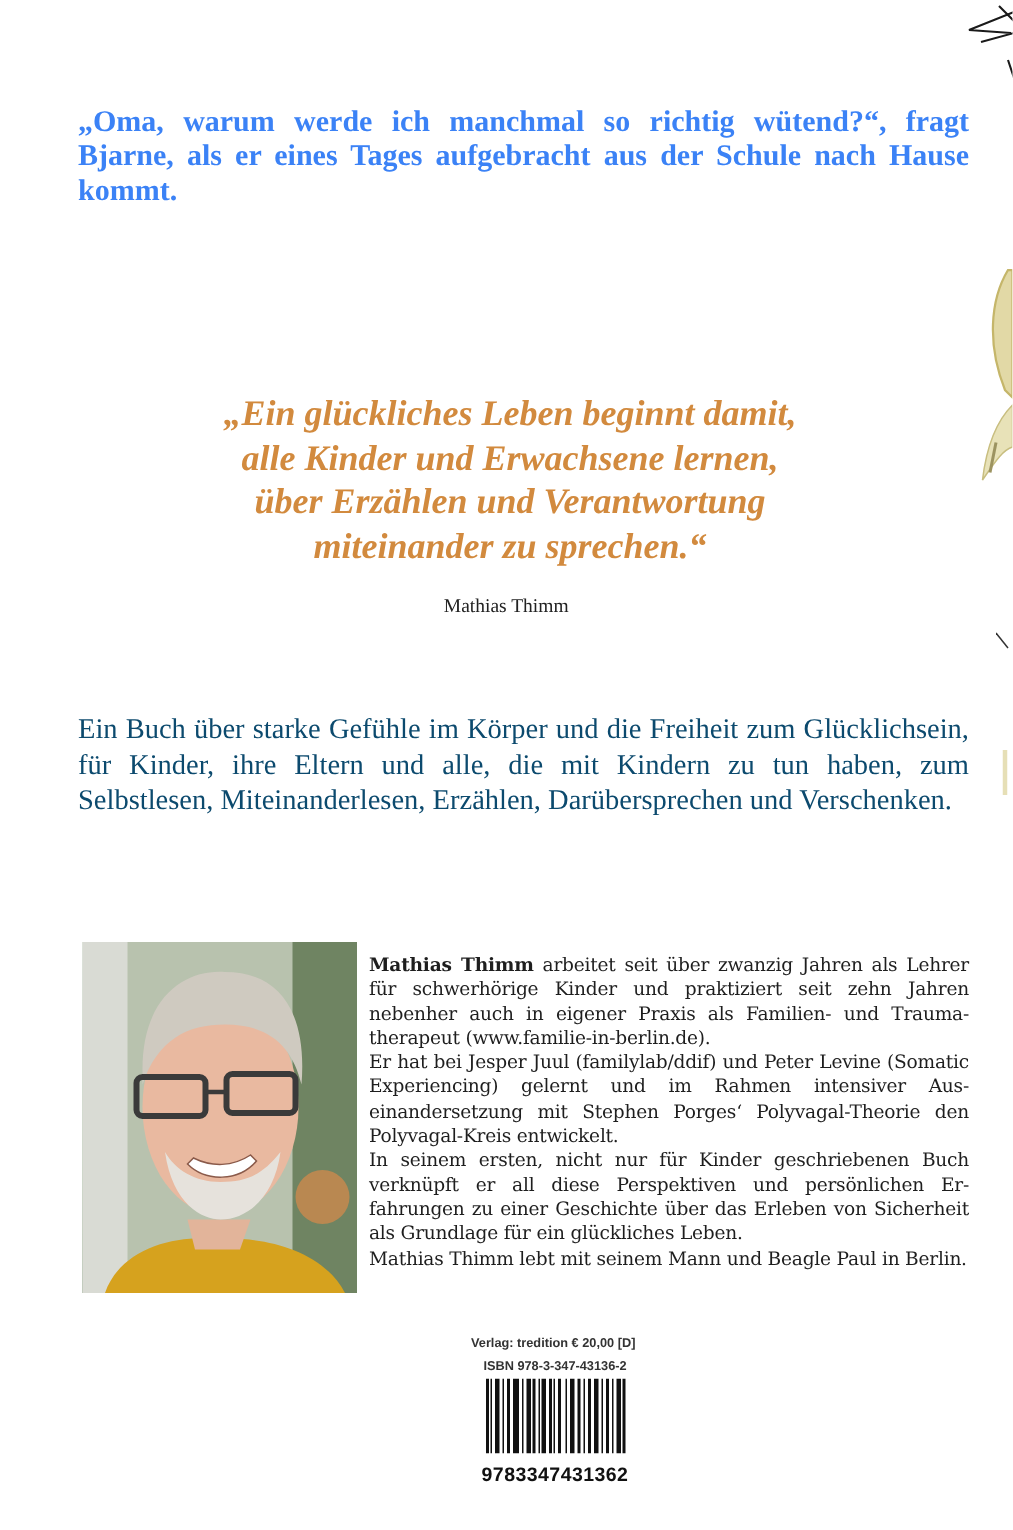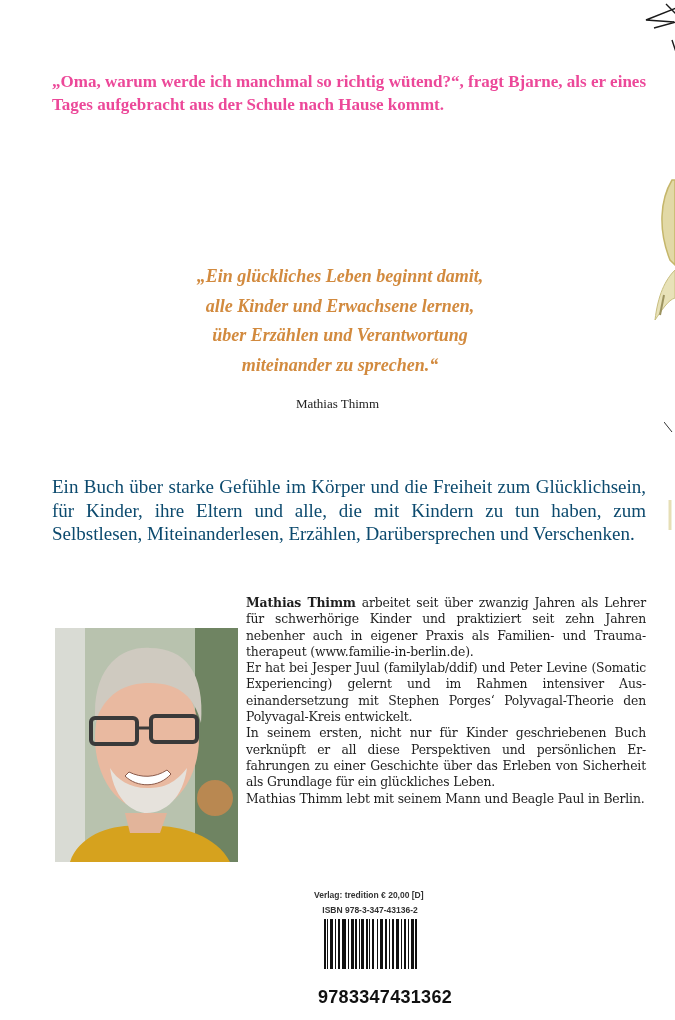--- a/index.html
+++ b/index.html
@@ -6,54 +6,54 @@
   body {
     width: 675px; height: 1020px; background: #ffffff; position: relative; overflow: hidden;
     font-family: "DejaVu Serif", serif; color: #1a1a1a;
   }
   .deco-top { position: absolute; left: 636px; top: 0; width: 40px; height: 60px; }
   .deco-leaf { position: absolute; left: 650px; top: 170px; width: 25px; height: 160px; }
   .deco-mid { position: absolute; left: 664px; top: 420px; width: 11px; height: 200px; }
 
   .intro {
     position: absolute; left: 52px; top: 70px; width: 594px;
-    font-family: "Liberation Serif", serif; font-weight: bold; font-size: 17px; line-height: 23px;
-    text-align: justify; color: #ec4899; margin: 0;
+    font-family: "Liberation Serif", serif; font-weight: bold; font-size: 20px; line-height: 23px;
+    text-align: justify; color: #3b82f6; margin: 0;
   }
   .intro p { margin: 0; }
   .quote {
     position: absolute; left: 100px; top: 262px; width: 480px; text-align: center;
     font-family: "Liberation Serif", serif; font-style: italic; font-weight: bold;
-    font-size: 18px; line-height: 29.5px; color: #d28a3e; margin: 0;
+    font-size: 24px; line-height: 29.5px; color: #d28a3e; margin: 0;
   }
   .quote-author {
     position: absolute; left: 0; width: 675px; top: 396px; text-align: center;
     font-family: "Liberation Serif", serif; font-size: 13px; color: #222;
   }
   .desc {
     position: absolute; left: 52px; top: 475px; width: 594px;
     font-family: "Liberation Serif", serif; font-size: 19px; line-height: 23.5px;
     text-align: justify; color: #0c4a6e; margin: 0;
   }
   .photo {
     position: absolute; left: 55px; top: 628px; width: 183px; height: 234px; overflow: hidden;
     background: linear-gradient(135deg, #c9cfc4 0%, #a9b7a0 35%, #7e8f73 60%, #d8c7ae 100%);
   }
   .bio {
-    position: absolute; left: 246px; top: 595px; width: 400px;
+    position: absolute; left: 246px; top: 635px; width: 400px;
     font-family: "DejaVu Serif", serif; font-size: 12.4px; line-height: 16.3px;
     text-align: justify; color: #1e1e1e; margin: 0; letter-spacing: -0.15px;
   }
   .bio p { margin: 0; }
   .bio .name { font-weight: bold; }
   .isbn-block { position: absolute; left: 318px; top: 890px; width: 104px; text-align: center; font-family: "Liberation Sans", sans-serif; color: #333; font-weight: bold; }
   .publisher-line { font-size: 8.5px; line-height: 11px; white-space: nowrap; margin-left: -4px; }
   .isbn-line { font-size: 8.5px; line-height: 11px; margin-top: 4px; white-space: nowrap; }
   .barcode { display: block; margin: 3px auto 0; width: 95px; height: 50px; }
-  .ean { font-size: 18px; color: #111; margin-top: 18px; letter-spacing: 0.3px; }
+  .ean { font-size: 13px; color: #111; margin-top: 6px; letter-spacing: 0.3px; }
 </style>
 </head>
 <body>
 
 <svg class="deco-top" viewBox="0 0 40 60">
   <path d="M40 8 L10 20 L38 22 M40 22 L18 28 M30 4 L40 14 M36 40 L40 52" stroke="#1a1a1a" stroke-width="1.4" fill="none"></path>
 </svg>
 <svg class="deco-leaf" viewBox="0 0 25 160">
   <path d="M22 10 C10 30 8 60 20 90 L25 95 L25 10 Z" fill="#e2d9a6" stroke="#c5b66a" stroke-width="1.5"></path>
   <path d="M25 100 C15 110 8 125 5 150 C12 140 18 130 25 128 Z" fill="#e8e2b8" stroke="#c8be80" stroke-width="1"></path>

